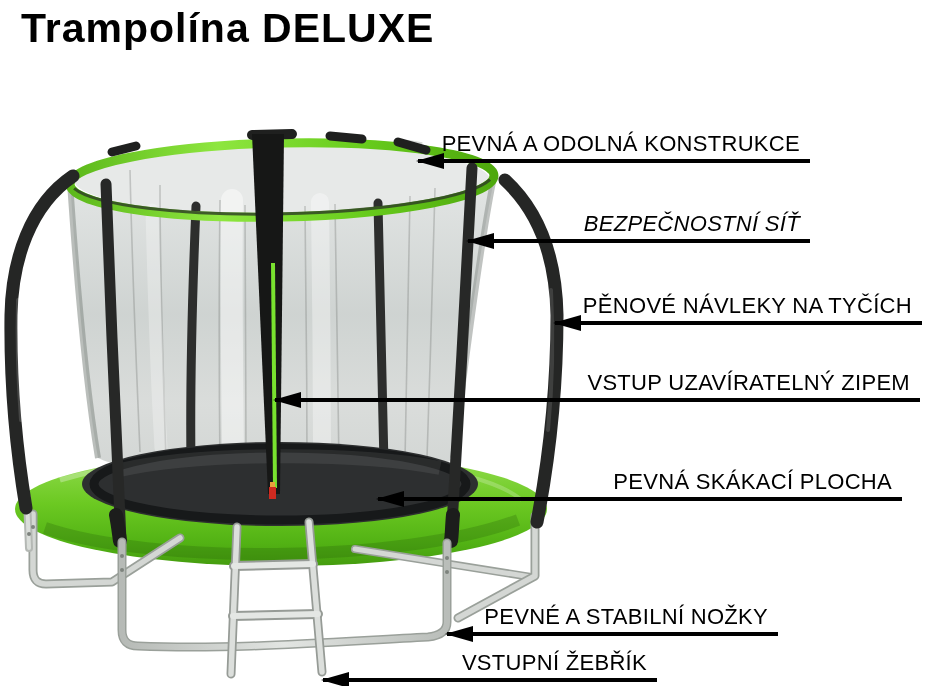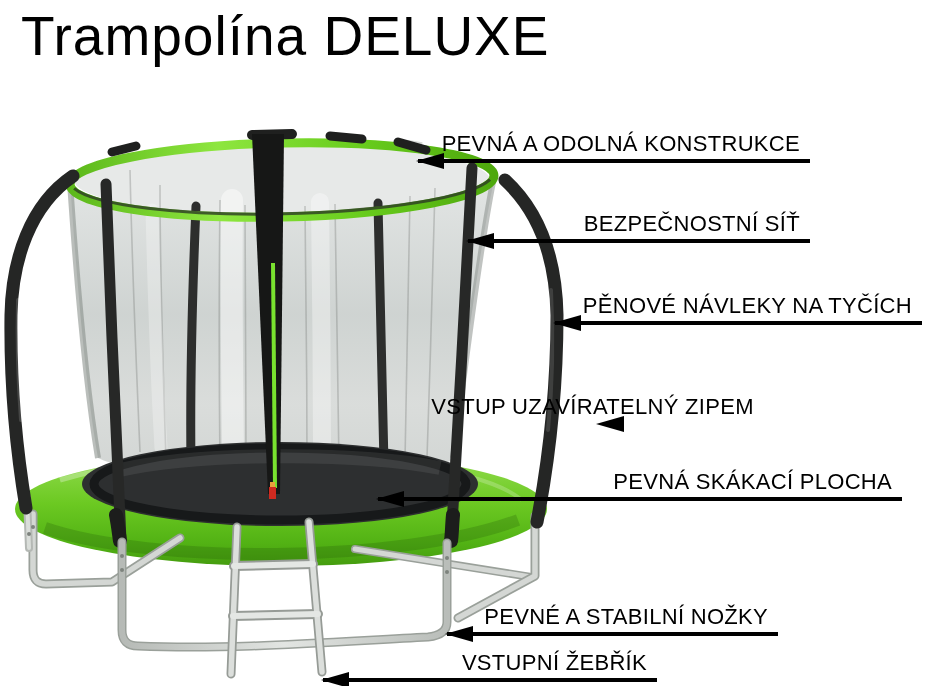--- a/index.html
+++ b/index.html
@@ -2,40 +2,40 @@
 <html><head>
 <meta charset="utf-8">
 <style>
   html,body{margin:0;padding:0;background:#fff;}
   .stage{
     position:relative;width:928px;height:686px;background:#ffffff;
     overflow:hidden;font-family:"Liberation Sans",sans-serif;
   }
   .page-title{
     position:absolute;left:21px;top:6px;
-    font-size:55px;font-weight:400;letter-spacing:1px;color:#000;
+    font-size:41px;font-weight:700;letter-spacing:1px;color:#000;
     white-space:nowrap;line-height:1.1;
   }
   .illustration{position:absolute;left:0;top:0;}
   
   .callout{position:absolute;display:flex;flex-direction:column;margin-top:12px;}
   .callout-text{
     font-size:22px;color:#000;line-height:1;white-space:nowrap;
     text-align:right;padding-right:10px;margin-bottom:4px;letter-spacing:0.3px;
   }
   .callout-line{position:relative;height:4px;background:#000;}
   .callout-line::before{
     content:"";position:absolute;left:-2px;top:-6px;width:0;height:0;
     border-right:28px solid #000;
     border-top:8px solid transparent;border-bottom:8px solid transparent;
   }
   .c1{left:418px;top:121px;width:392px;}
-  .c2{left:468px;top:201px;width:342px;}
+  .c2{left:468px;top:201px;width:342px;font-style:italic;}
   .c3{left:555px;top:283px;width:367px;justify-content:space-between;}
-  .c4{left:275px;top:384px;width:645px;align-items:center;}
+  .c4{left:275px;top:360px;width:645px;}
   .c5{left:378px;top:459px;width:524px;}
   .c6{left:395px;top:501px;width:507px;}
   .c7{left:447px;top:594px;width:331px;}
   .c8{left:323px;top:640px;width:334px;}
 </style>
 </head>
 <body>
 
 <div class="stage">
 

